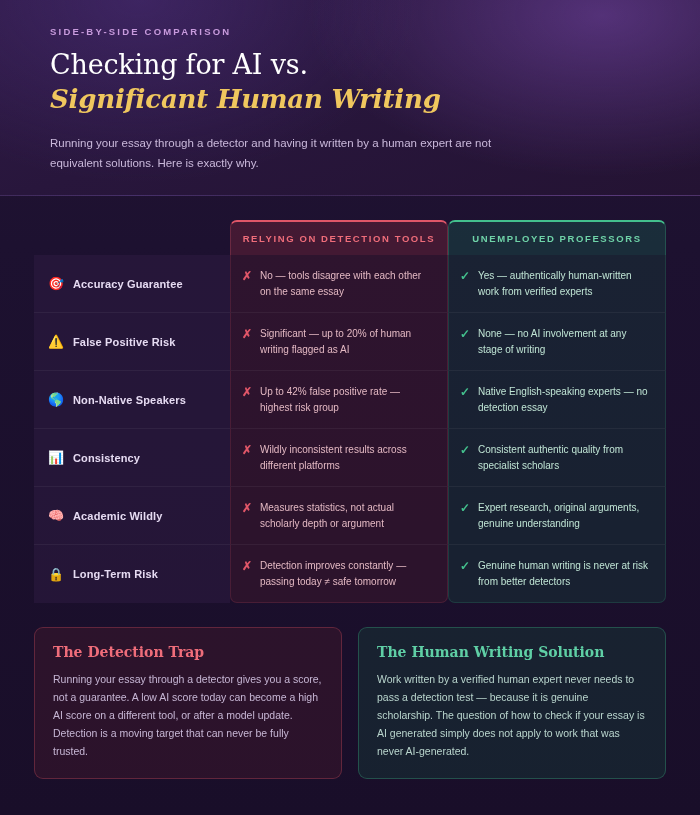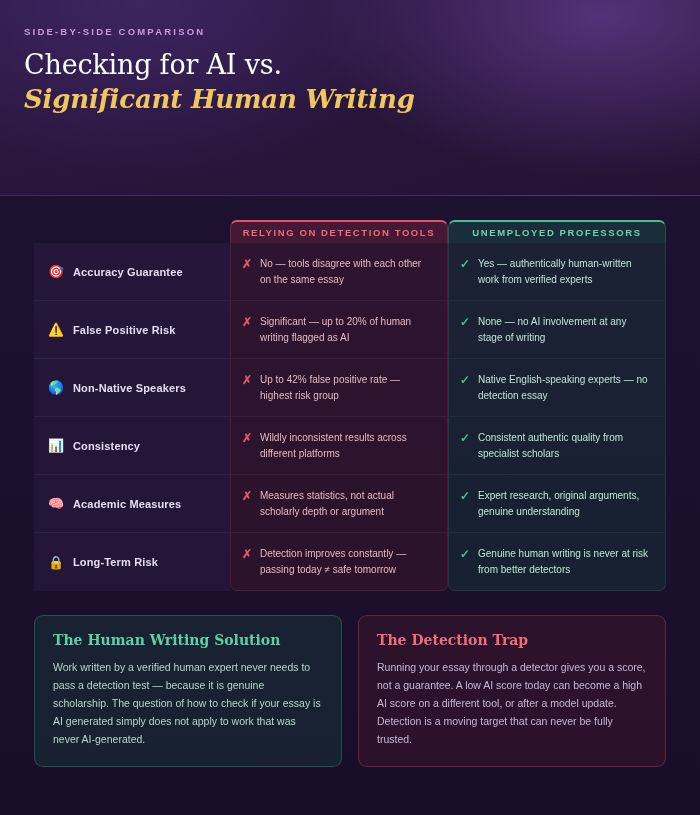--- a/index.html
+++ b/index.html
@@ -11,21 +11,21 @@
     overflow: hidden;
   }
   body {
     background: linear-gradient(180deg, #241334 0%, #1d1130 30%, #190e29 100%);
     position: relative;
   }
 
   
   .header {
     position: relative;
-    padding: 26px 34px 30px 24px;
+    padding: 26px 34px 30px 50px;
     background:
       radial-gradient(ellipse 420px 230px at 86% 8%, rgba(120,72,170,0.55) 0%, rgba(120,72,170,0) 70%),
       radial-gradient(ellipse 400px 260px at 20% 0%, rgba(78,48,128,0.5) 0%, rgba(78,48,128,0) 70%),
       linear-gradient(160deg, #2e1a45 0%, #28163c 45%, #241333 100%);
     border-bottom: 1px solid rgba(255,255,255,0.05);
     height: 196px;
   }
   .eyebrow {
     font-size: 9.5px;
     letter-spacing: 2.2px;
@@ -69,21 +69,21 @@
     border-collapse: separate;
     border-spacing: 0;
     table-layout: fixed;
   }
   table.compare col.c1 { width: 31%; }
   table.compare col.c2 { width: 34.5%; }
   table.compare col.c3 { width: 34.5%; }
 
   th.blank { background: transparent; border: none; }
   th.head-red, th.head-green {
-    padding: 5px 8px;
+    padding: 11px 8px;
     font-size: 9.5px;
     font-weight: bold;
     letter-spacing: 1.6px;
     text-transform: uppercase;
     text-align: center;
     border-top-left-radius: 7px;
     border-top-right-radius: 7px;
   }
   th.head-red {
     color: #ef6d7a;
@@ -181,20 +181,21 @@
   }
   .card.green p { color: #b9d5cd; }
 </style>
 </head>
 <body>
 
 <div class="header">
   <div class="eyebrow">SIDE-BY-SIDE COMPARISON</div>
   <div class="title-line1">Checking for AI vs.</div>
   <div class="title-line2">Significant Human Writing</div>
+  <div class="subtitle">Running your essay through a detector and having it written by a human expert are not equivalent solutions. Here is exactly why.</div>
 </div>
 
 <div class="table-wrap">
   <table class="compare">
     <colgroup>
         <col class="c1">
         <col class="c2">
         <col class="c3">
       </colgroup>
     <thead>
@@ -282,21 +283,21 @@
             <div class="cellflex">
               <span class="mark t">✓</span>
               <span class="ctext green">Consistent authentic quality from specialist scholars</span>
             </div>
           </td>
         </tr>
         <tr class="">
           <td class="feat">
             <div class="fcell">
               <span class="ficon">🧠</span>
-              <span class="flabel">Academic Measures</span>
+              <span class="flabel">Academic Wildly</span>
             </div>
           </td>
           <td class="cell red">
             <div class="cellflex">
               <span class="mark x">✗</span>
               <span class="ctext red">Measures statistics, not actual scholarly depth or argument</span>
             </div>
           </td>
           <td class="cell green">
             <div class="cellflex">
@@ -323,21 +324,21 @@
               <span class="mark t">✓</span>
               <span class="ctext green">Genuine human writing is never at risk from better detectors</span>
             </div>
           </td>
         </tr>
       </tbody>
   </table>
 </div>
 
 <div class="cards">
+  <div class="card red">
+    <h3>The Detection Trap</h3>
+    <p>Running your essay through a detector gives you a score, not a guarantee. A low AI score today can become a high AI score on a different tool, or after a model update. Detection is a moving target that can never be fully trusted.</p>
+  </div>
   <div class="card green">
     <h3>The Human Writing Solution</h3>
     <p>Work written by a verified human expert never needs to pass a detection test — because it is genuine scholarship. The question of how to check if your essay is AI generated simply does not apply to work that was never AI-generated.</p>
   </div>
-  <div class="card red">
-    <h3>The Detection Trap</h3>
-    <p>Running your essay through a detector gives you a score, not a guarantee. A low AI score today can become a high AI score on a different tool, or after a model update. Detection is a moving target that can never be fully trusted.</p>
-  </div>
 </div>
 
 </body></html>

